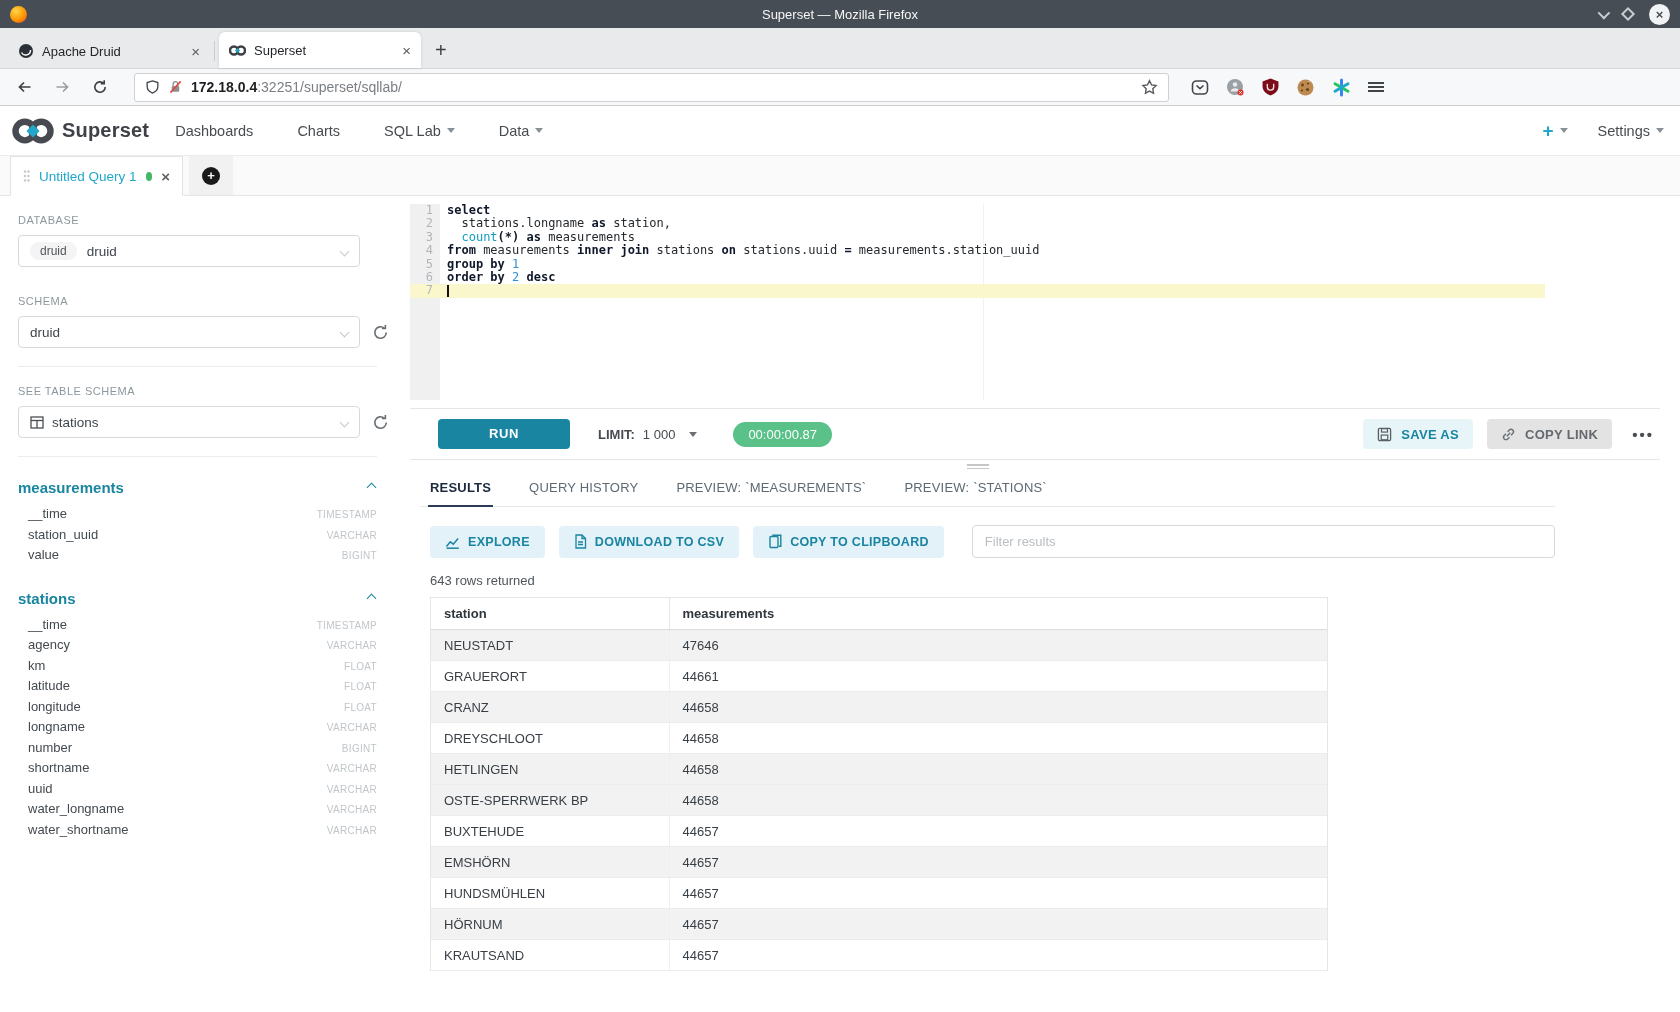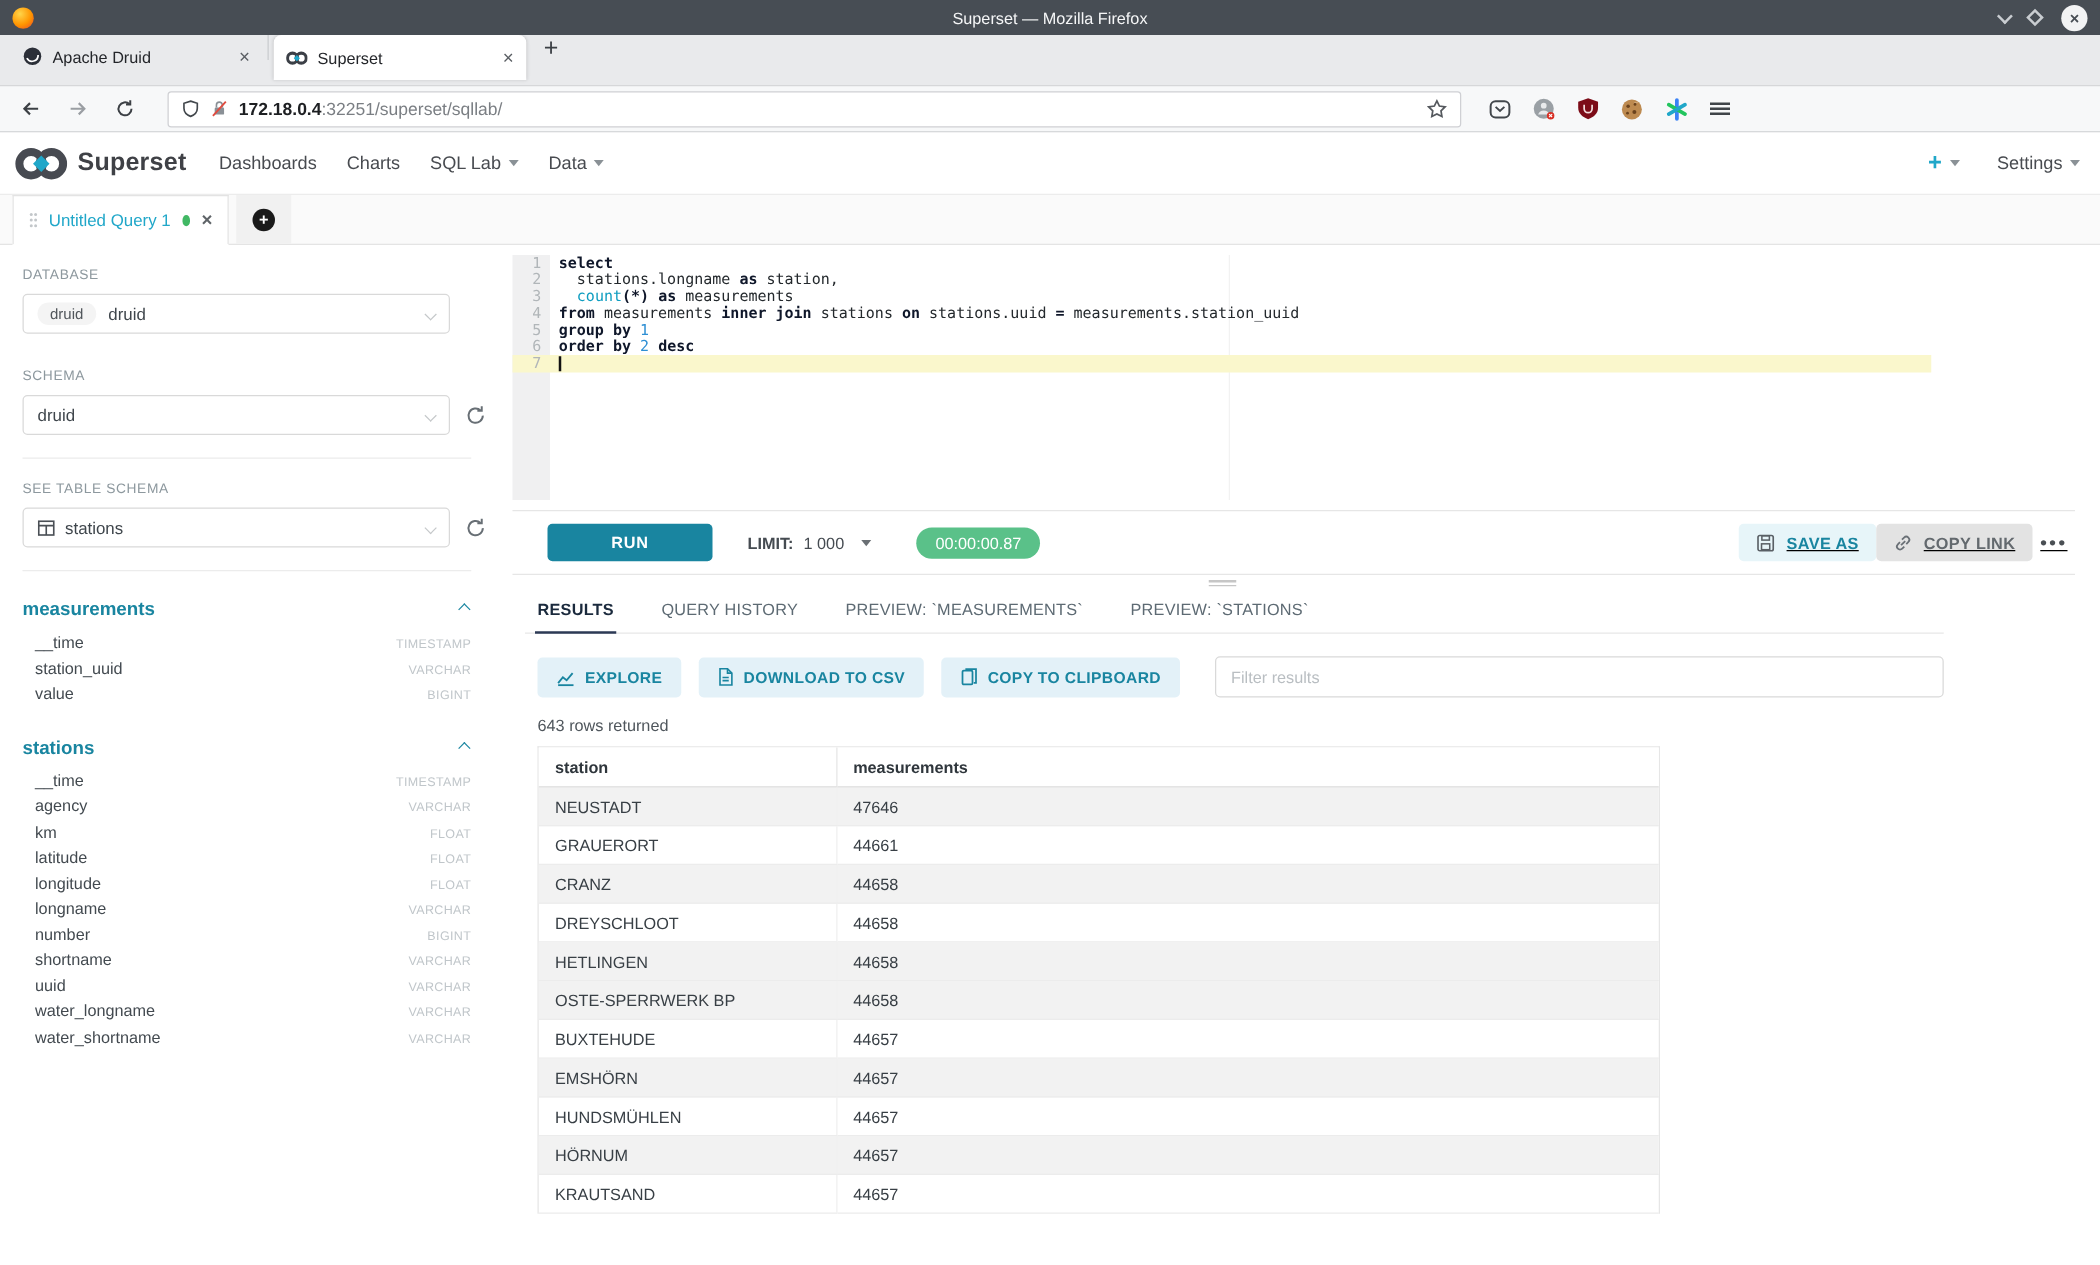--- a/index.html
+++ b/index.html
@@ -9,40 +9,40 @@
   
   .titlebar { height:28px; background:#474d54; display:flex; align-items:center; position:relative; padding:0 10px; }
   .ff-logo { width:17px; height:17px; border-radius:50%;
     background:radial-gradient(circle at 35% 30%, #ffd54a 0%, #ff9500 55%, #e8452c 100%); }
   .win-title { position:absolute; left:0; right:0; text-align:center; color:#f5f6f7; font-size:13px; }
   .win-controls { margin-left:auto; display:flex; align-items:center; gap:16px; z-index:2; }
   .wc-chev { width:9px; height:9px; border-right:2px solid #c9cdd1; border-bottom:2px solid #c9cdd1; transform:rotate(45deg) translateY(-2px); }
   .wc-diamond { width:10px; height:10px; border:2px solid #c9cdd1; transform:rotate(45deg); }
   .wc-close { width:21px; height:21px; border-radius:50%; background:#f2f3f4; color:#474d54; font-size:13px; line-height:21px; text-align:center; font-weight:bold; }
 
-  .tabbar { height:40px; background:#e9eaec; display:flex; padding:0 0 0 8px; }
+  .tabbar { height:40px; background:#e9eaec; display:flex; align-items:flex-end; padding:0 0 0 8px; }
   .btab { width:202px; height:34px; display:flex; align-items:center; padding:0 10px; font-size:13px; color:#24262a; gap:8px; }
   .btab.active { background:#fff; border-radius:6px 6px 0 0; height:36px; box-shadow:0 0 3px rgba(0,0,0,.15); }
   .btab .btab-title { flex:1; white-space:nowrap; overflow:hidden; }
   .btab-close { color:#5a5e63; font-size:15px; }
   .newtab-btn { font-size:20px; color:#3c4045; margin-left:14px; padding-bottom:6px; }
   .tab-sep { width:1px; height:20px; background:#c9cbce; margin:0 4px 7px 4px; }
 
   .navbar { height:38px; background:#f7f8f9; border-top:1px solid #d6d7d9; border-bottom:1px solid #cdced1; display:flex; align-items:center; padding:0 12px; gap:14px; }
   .nav-ic { display:flex; align-items:center; justify-content:center; width:24px; height:24px; }
   .urlbar { flex:1; height:29px; background:#fff; border:1px solid #cfd0d4; border-radius:3px; display:flex; align-items:center; padding:0 10px; gap:8px; margin:0 8px; max-width:1035px; }
   .url-text { font-size:14px; color:#7a7e83; flex:1; white-space:nowrap; }
   .url-text b { color:#1d1f22; font-weight:600; }
   .ext-icons { display:flex; align-items:center; gap:17px; padding-right:4px; }
 
   
   .app-header { height:50px; background:#fff; display:flex; align-items:center; padding:0 16px 0 12px; border-bottom:1px solid #ececec; }
   .brand { display:flex; align-items:center; gap:8px; margin-right:26px; }
   .brand-name { font-size:20px; font-weight:bold; color:#3f4146; letter-spacing:.2px; }
-  .app-nav { display:flex; align-items:center; gap:24px; font-size:14.5px; color:#484b50; }
+  .app-nav { display:flex; align-items:center; gap:44px; font-size:14.5px; color:#484b50; }
   .app-nav .navlink { display:flex; align-items:center; gap:6px; }
   .caret { width:0; height:0; border-left:4px solid transparent; border-right:4px solid transparent; border-top:5px solid #8a9196; display:inline-block; }
   .header-right { margin-left:auto; display:flex; align-items:center; gap:30px; }
   .plus-link { color:#20a7c9; font-size:19px; font-weight:bold; display:flex; align-items:center; gap:6px; }
   .settings-link { font-size:14.5px; color:#484b50; display:flex; align-items:center; gap:6px; }
 
   
   .qstrip { height:40px; background:#fafafa; border-bottom:1px solid #e4e4e4; display:flex; align-items:stretch; padding-left:10px; }
   .qtab { background:#fff; border:1px solid #e3e3e3; border-bottom:1px solid #fff; margin-bottom:-1px; width:173px; display:flex; align-items:center; padding:0 12px; gap:9px; }
   .qtab-title { color:#20a7c9; font-size:13.5px; white-space:nowrap; }
@@ -90,21 +90,21 @@
   .ed-code .num { color:#2e8fd4; }
   .cursor { display:inline-block; width:2px; height:12px; background:#111; vertical-align:middle; }
 
   
   .ed-toolbar { margin-top:8px; border-top:1px solid #e6e6e6; border-bottom:1px solid #e6e6e6; height:52px; display:flex; align-items:center; padding-left:28px; }
   .run-btn { width:132px; height:30px; background:#1985a0; color:#fff; font-size:13px; font-weight:bold; letter-spacing:.6px; border:none; border-radius:4px; text-align:center; line-height:30px; }
   .limit { margin-left:28px; display:flex; align-items:center; gap:8px; font-size:13px; color:#454b51; }
   .limit b { font-weight:600; }
   .limit-caret { width:0;height:0;border-left:4px solid transparent;border-right:4px solid transparent;border-top:5px solid #6a6f74; margin-left:6px; }
   .timer-pill { margin-left:36px; background:#5ac189; color:#fff; font-size:13px; border-radius:14px; padding:5px 15px; }
-  .tb-right { margin-left:auto; display:flex; align-items:center; gap:0; padding-right:6px;text-decoration:underline; }
+  .tb-right { margin-left:auto; display:flex; align-items:center; gap:14px; padding-right:6px; }
   .pill-btn { height:30px; border-radius:4px; display:flex; align-items:center; gap:9px; padding:0 14px; font-size:13px; font-weight:bold; letter-spacing:.3px; }
   .saveas { background:#e7f5f9; color:#1985a0; }
   .copylink { background:#e3e3e3; color:#63696e; }
   .more-dots { color:#4a4f54; font-size:15px; font-weight:bold; letter-spacing:2px; margin-left:6px; }
 
   .split-handle { width:1135px; height:12px; position:relative; }
   .split-handle .bars { position:absolute; left:50%; top:4px; transform:translateX(-50%); }
   .split-handle .bars div { width:22px; height:1.5px; background:#c6c6c6; margin-bottom:2px; }
 
   

